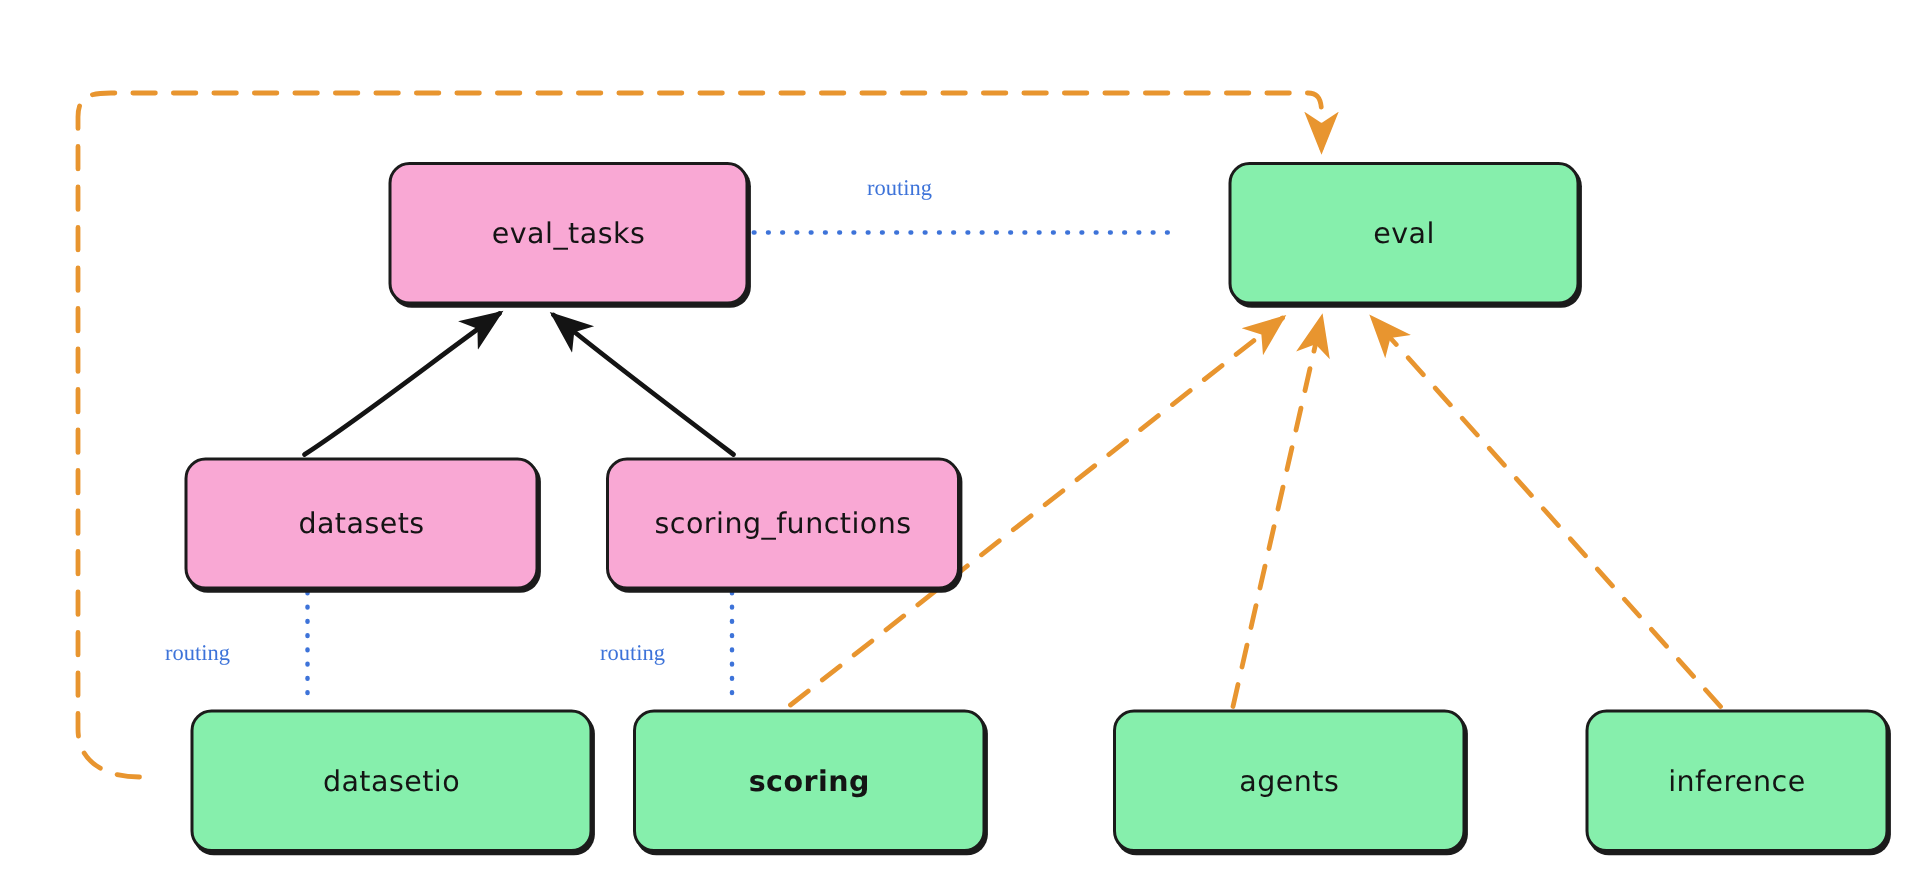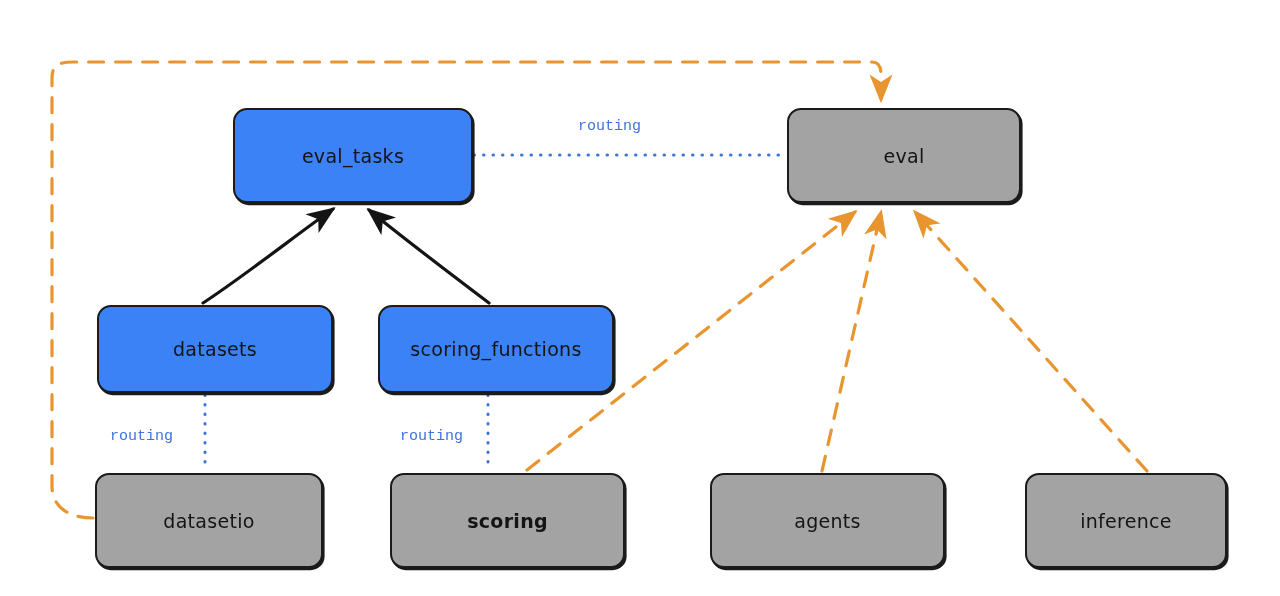--- a/index.html
+++ b/index.html
@@ -40,28 +40,30 @@
   }
   .node .node-label {
     font-family: "DejaVu Sans", sans-serif;
     font-size: 19px;
     color: #141414;
     letter-spacing: 0.3px;
     white-space: nowrap;
     user-select: none;
   }
   .node.blue {
-    background: #3b82f6;
+    background: #f9a8d4;
+    margin-left: 26px;
   }
   .node.green {
-    background: #a3a3a3;
+    background: #86efac;
+    margin-left: 32px;
   }
   .edge-label {
     position: absolute;
-    font-family: Liberation Mono, monospace;
+    font-family: Liberation Serif, serif;
     font-size: 15px;
     color: #3d73d9;
     white-space: nowrap;
     user-select: none;
   }
 </style>
 </head>
 <body>
 
 <div id="canvas">
@@ -104,21 +106,21 @@
   </div>
 
   <div class="node blue" style="left:378px; top:305px; width:236px; height:88px;">
     <span class="node-label">scoring_functions</span>
   </div>
 
   <div class="node blue" style="left:97px; top:305px; width:236px; height:88px;">
     <span class="node-label">datasets</span>
   </div>
 
-  <div class="node green" style="left:95px; top:473px; width:228px; height:95px;">
+  <div class="node green" style="left:95px; top:473px; width:268px; height:95px;">
     <span class="node-label">datasetio</span>
   </div>
 
   <div class="node green" style="left:390px; top:473px; width:235px; height:95px;font-weight:bold;">
     <span class="node-label">scoring</span>
   </div>
 
   <div class="node green" style="left:710px; top:473px; width:235px; height:95px;">
     <span class="node-label">agents</span>
   </div>

